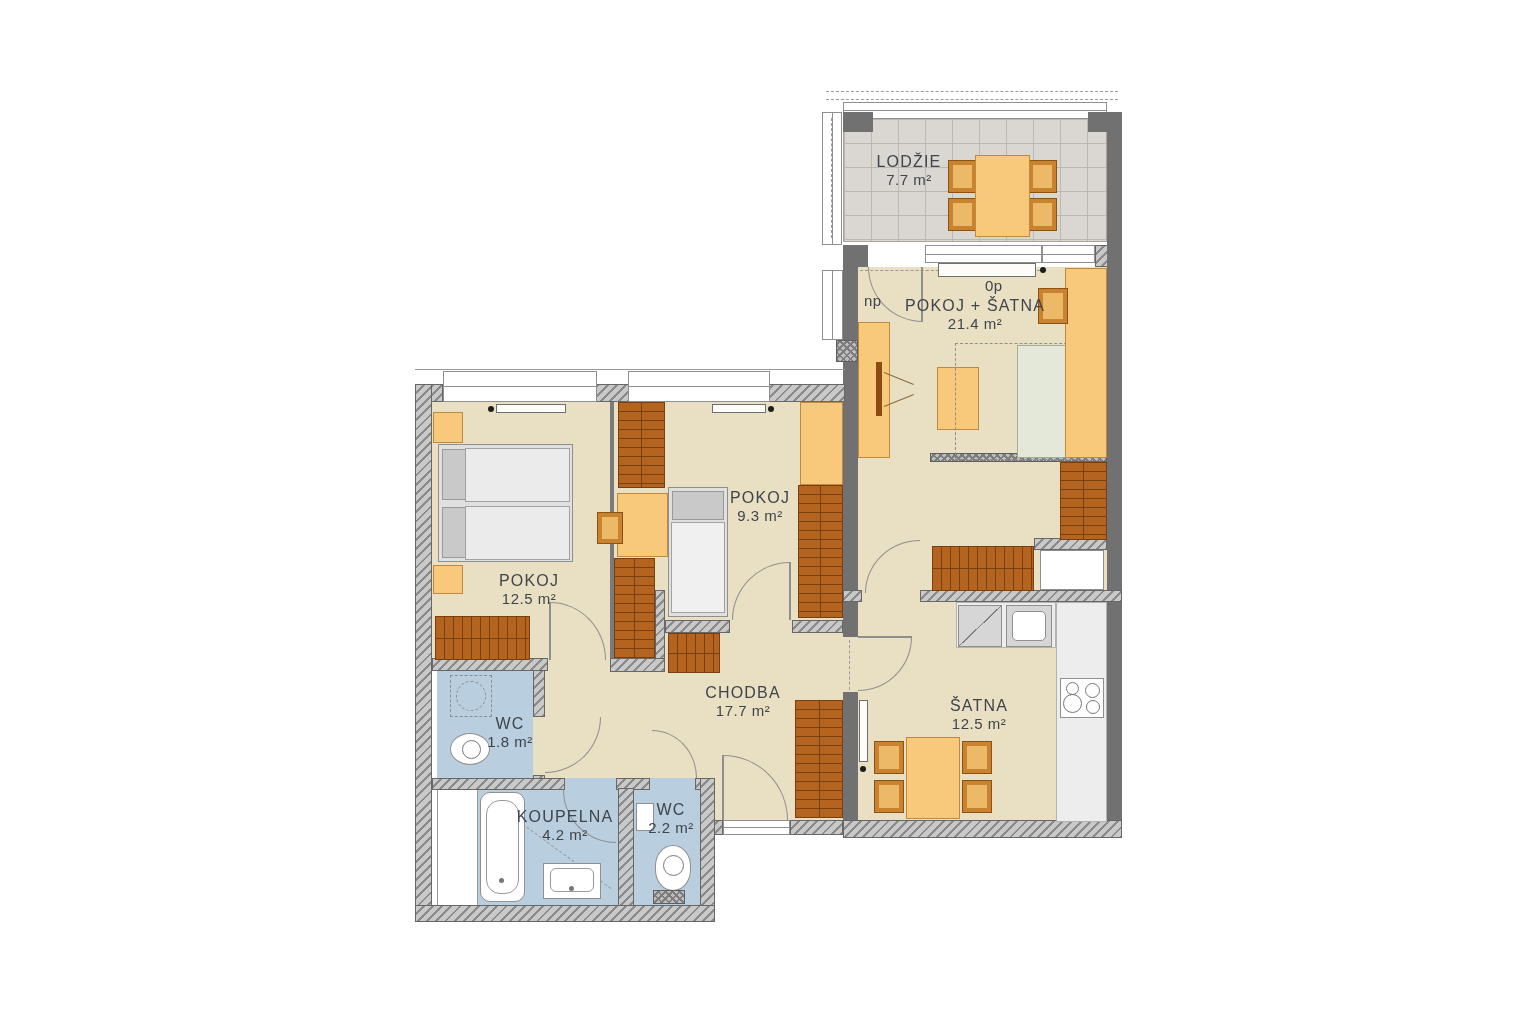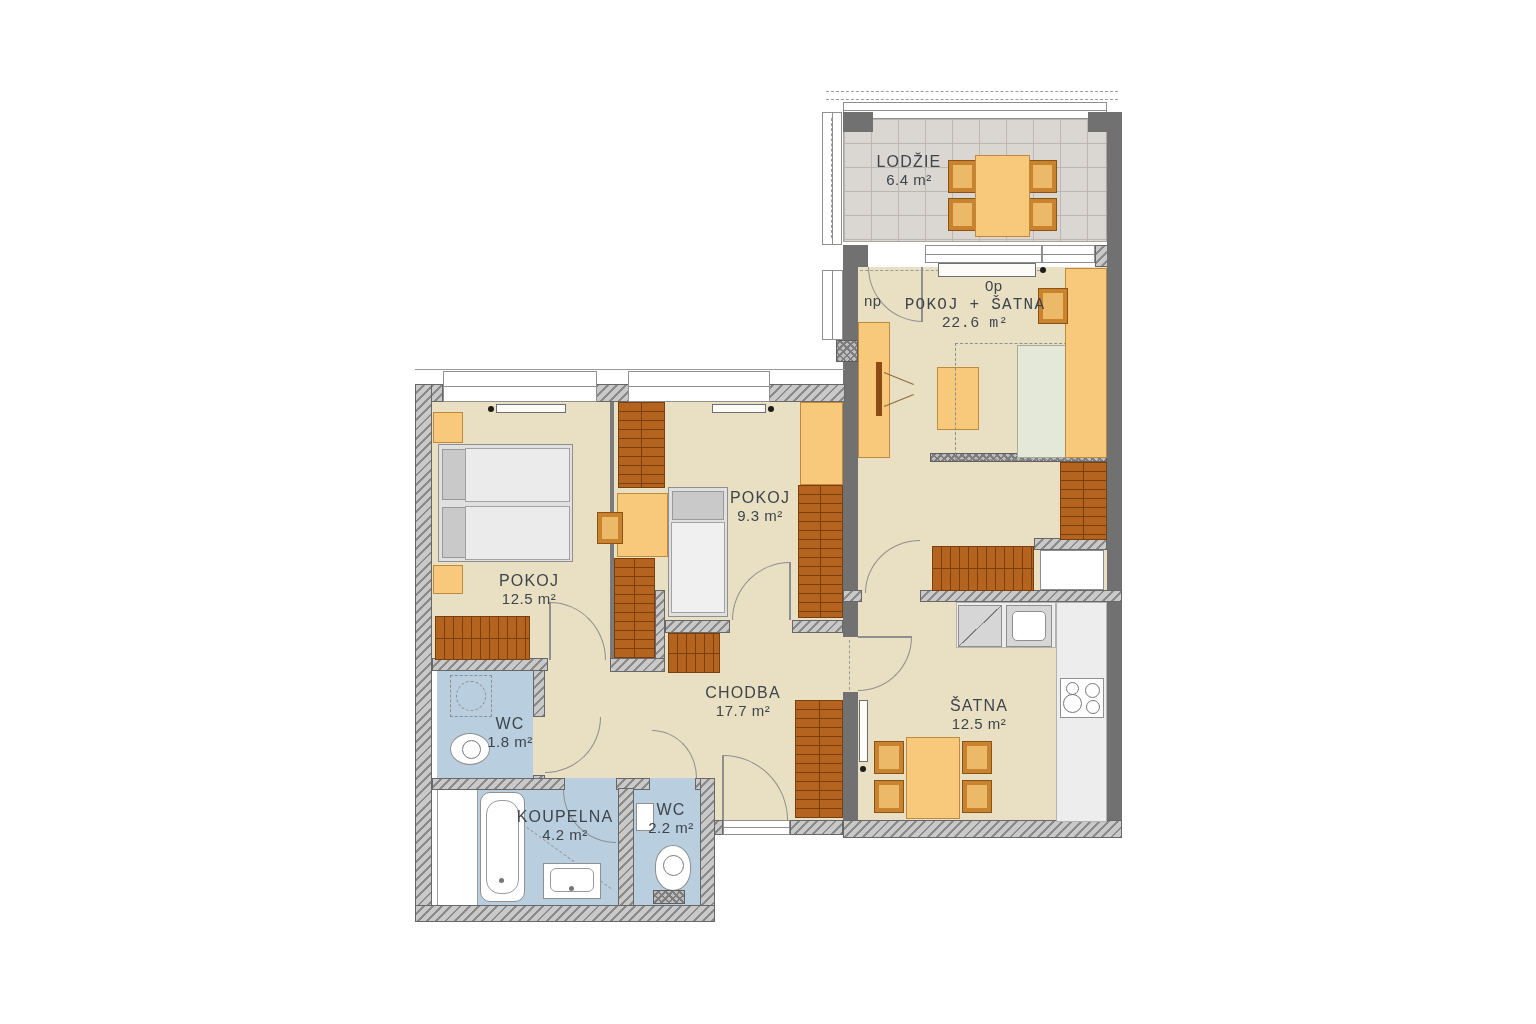--- a/index.html
+++ b/index.html
@@ -243,25 +243,25 @@
   <div class="abs arc arcTR" style="left:652px;top:730px;width:45px;height:48px;"></div>
   <div class="abs arc arcTR" style="left:723px;top:755px;width:65px;height:65px;"></div>
   <div class="abs leaf" style="left:722px;top:755px;width:2px;height:65px;"></div>
   <div class="abs arc arcBR" style="left:858px;top:637px;width:54px;height:54px;"></div>
   <div class="abs leaf" style="left:858px;top:636px;width:54px;height:2px;"></div>
   <div class="abs arc arcTL" style="left:865px;top:540px;width:55px;height:53px;"></div>
   <div class="abs dashV" style="left:849px;top:640px;height:50px;"></div>
 
   <div class="abs lbl" style="left:829px;top:152px;width:160px;">
     <div class="nm">LODŽIE</div>
-    <div class="ar">6.4 m²</div>
-  </div>
-  <div class="abs lbl" style="left:895px;top:296px;width:160px;font-family:Liberation Mono, monospace;">
+    <div class="ar">7.7 m²</div>
+  </div>
+  <div class="abs lbl" style="left:895px;top:296px;width:160px;">
     <div class="nm">POKOJ + ŠATNA</div>
-    <div class="ar">22.6 m²</div>
+    <div class="ar">21.4 m²</div>
   </div>
   <div class="abs lbl" style="left:680px;top:488px;width:160px;">
     <div class="nm">POKOJ</div>
     <div class="ar">9.3 m²</div>
   </div>
   <div class="abs lbl" style="left:449px;top:571px;width:160px;">
     <div class="nm">POKOJ</div>
     <div class="ar">12.5 m²</div>
   </div>
   <div class="abs lbl" style="left:663px;top:683px;width:160px;">

